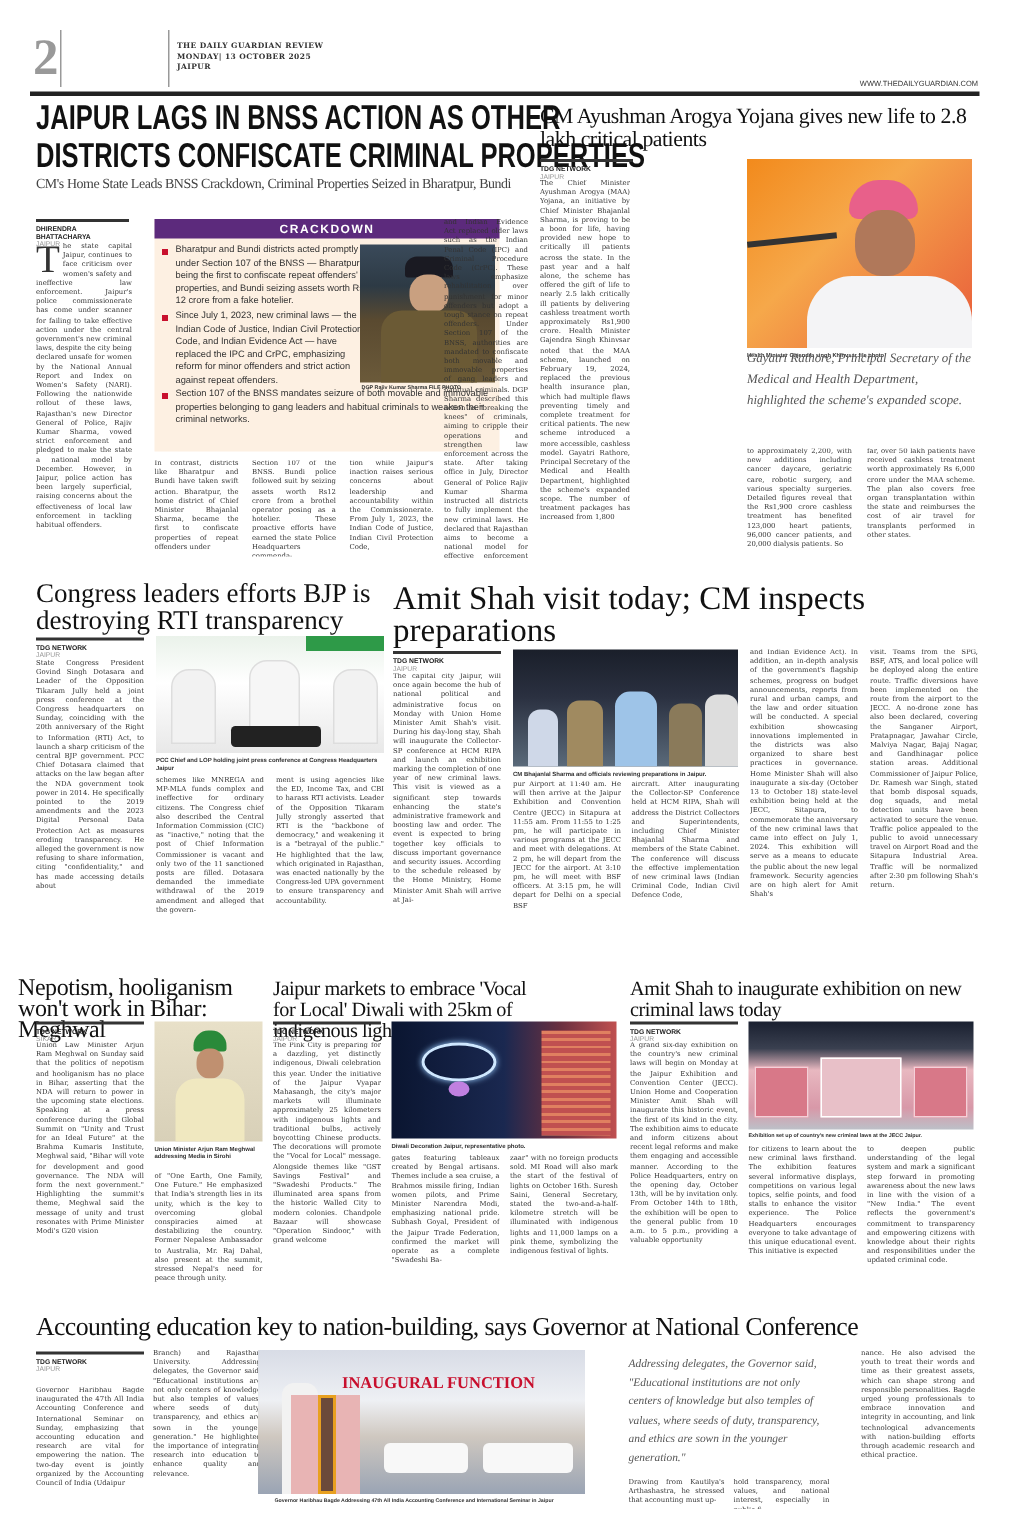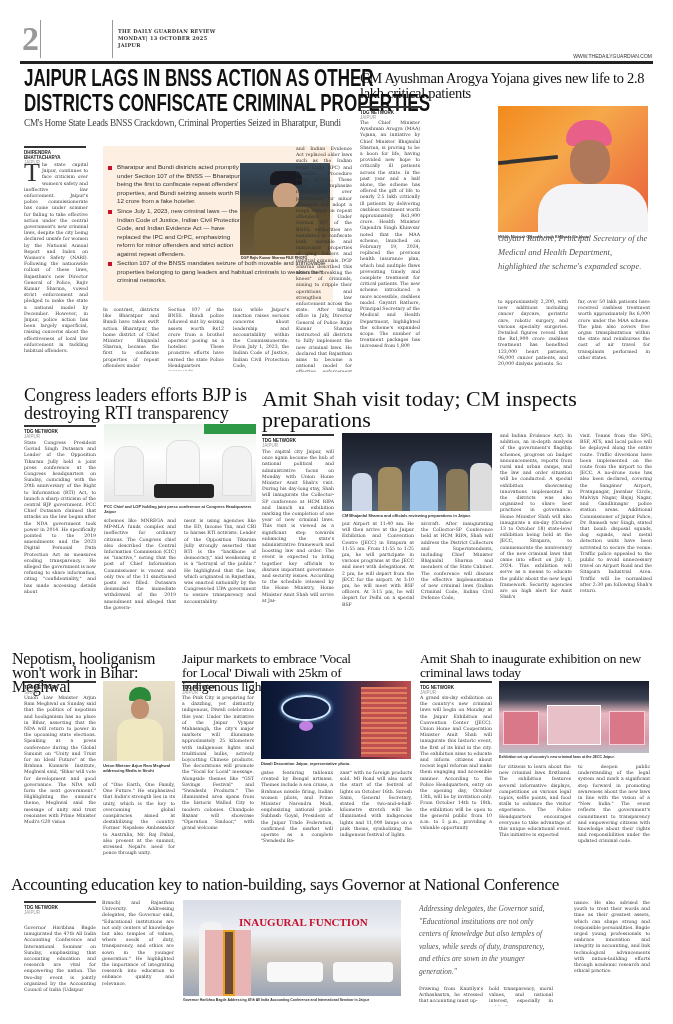--- a/index.html
+++ b/index.html
@@ -51,20 +51,21 @@
 
 <div class="abs byline" style="left:24px;top:146px;width:62px">
   <div>DHIRENDRA BHATTACHARYA</div>
     <span>JAIPUR</span>
 </div>
 <div class="abs col" style="left:24px;top:162px;width:64px;height:208px;overflow:hidden">
   <span class="drop">T</span><span>he state capital Jaipur, continues to face criticism over women's safety and ineffective law enforcement. Jaipur's police commissionerate has come under scanner for failing to take effective action under the central government's new criminal laws, despite the city being declared unsafe for women by the National Annual Report and Index on Women's Safety (NARI). Following the nationwide rollout of these laws, Rajasthan's new Director General of Police, Rajiv Kumar Sharma, vowed strict enforcement and pledged to make the state a national model by December. However, in Jaipur, police action has been largely superficial, raising concerns about the effectiveness of local law enforcement in tackling habitual offenders.</span>
 </div>
 
 <div class="abs box" style="left:103px;top:146px;width:230px;height:155px">
+  <div class="boxhead">CRACKDOWN</div>
   <div class="abs" style="left:4px;top:17px;width:137px">
     <div class="bul">Bharatpur and Bundi districts acted promptly under Section 107 of the BNSS — Bharatpur being the first to confiscate repeat offenders' properties, and Bundi seizing assets worth Rs 12 crore from a fake hotelier.</div>
     <div class="bul">Since July 1, 2023, new criminal laws — the Indian Code of Justice, Indian Civil Protection Code, and Indian Evidence Act — have replaced the IPC and CrPC, emphasizing reform for minor offenders and strict action against repeat offenders.</div>
   </div>
   <div class="abs" style="left:4px;top:113px;width:222px">
     <div class="bul">Section 107 of the BNSS mandates seizure of both movable and immovable properties belonging to gang leaders and habitual criminals to weaken their criminal networks.</div>
   </div>
   <div class="abs photo" style="left:137px;top:17px;width:90px;height:92px;background:linear-gradient(180deg,#3a4a5a 0%,#2d3a45 30%,#5a4a30 55%,#6b5a3a 100%)">
     <div class="abs" style="left:30px;top:8px;width:32px;height:14px;background:#1a1a22;border-radius:8px 8px 2px 2px"></div>
     <div class="abs" style="left:33px;top:20px;width:26px;height:26px;background:#c9a080;border-radius:45%"></div>
@@ -168,32 +169,32 @@
 <div class="abs col" style="left:420px;top:695px;width:72px;height:172px;overflow:hidden">A grand six-day exhibition on the country's new criminal laws will begin on Monday at the Jaipur Exhibition and Convention Center (JECC). Union Home and Cooperation Minister Amit Shah will inaugurate this historic event, the first of its kind in the city. The exhibition aims to educate and inform citizens about recent legal reforms and make them engaging and accessible manner. According to the Police Headquarters, entry on the opening day, October 13th, will be by invitation only. From October 14th to 18th, the exhibition will be open to the general public from 10 a.m. to 5 p.m., providing a valuable opportunity</div>
 <div class="abs photo" style="left:499px;top:681px;width:150px;height:72px;background:linear-gradient(180deg,#1a2030 0%,#3a4050 25%,#e8b8c0 45%,#d898a8 80%,#bcc0c8 100%)">
   <div class="abs" style="left:4px;top:30px;width:36px;height:34px;background:#d87888;border:1px solid #f4d0d8"></div>
   <div class="abs" style="left:48px;top:24px;width:54px;height:40px;background:#e8c0c8;border:1px solid #fff"></div>
   <div class="abs" style="left:110px;top:30px;width:36px;height:34px;background:#d87888;border:1px solid #f4d0d8"></div>
 </div>
 <div class="abs cap" style="left:499px;top:755px;width:150px;font-size:3.6px">Exhibition set up of country's new criminal laws at the JECC Jaipur.</div>
 <div class="abs col" style="left:499px;top:764px;width:72px;height:104px;overflow:hidden">for citizens to learn about the new criminal laws firsthand. The exhibition features several informative displays, competitions on various legal topics, selfie points, and food stalls to enhance the visitor experience. The Police Headquarters encourages everyone to take advantage of this unique educational event. This initiative is expected</div>
 <div class="abs col" style="left:578px;top:764px;width:72px;height:104px;overflow:hidden">to deepen public understanding of the legal system and mark a significant step forward in promoting awareness about the new laws in line with the vision of a "New India." The event reflects the government's commitment to transparency and empowering citizens with knowledge about their rights and responsibilities under the updated criminal code.</div>
 
-<div class="abs h2" style="left:11px;top:876px;width:630px;font-size:17.2px;line-height:18px;white-space:nowrap;letter-spacing:-.4px">Accounting education key to nation-building, says Governor at National Conference</div>
+<div class="abs h2" style="left:24px;top:876px;width:630px;font-size:17.2px;line-height:18px;white-space:nowrap;letter-spacing:-.4px">Accounting education key to nation-building, says Governor at National Conference</div>
 <div class="abs byline" style="left:24px;top:901px;width:72px">
   <div>TDG NETWORK</div>
     <span>JAIPUR</span>
 </div>
 <div class="abs col" style="left:24px;top:925px;width:72px;height:80px;overflow:hidden">Governor Haribhau Bagde inaugurated the 47th All India Accounting Conference and International Seminar on Sunday, emphasizing that accounting education and research are vital for empowering the nation. The two-day event is jointly organized by the Accounting Council of India (Udaipur</div>
 <div class="abs col" style="left:102px;top:900px;width:72px;height:106px;overflow:hidden">Branch) and Rajasthan University. Addressing delegates, the Governor said, "Educational institutions are not only centers of knowledge but also temples of values, where seeds of duty, transparency, and ethics are sown in the younger generation." He highlighted the importance of integrating research into education to enhance quality and relevance.</div>
-<div class="abs photo" style="left:183px;top:900px;width:218px;height:96px;background:linear-gradient(180deg,#d8dce6 0%,#eef0f4 35%,#cfc8c0 60%,#9aa4b4 100%)">
+<div class="abs photo" style="left:172px;top:900px;width:218px;height:96px;background:linear-gradient(180deg,#d8dce6 0%,#eef0f4 35%,#cfc8c0 60%,#9aa4b4 100%)">
   <div class="abs" style="left:56px;top:16px;font-family:'Liberation Serif',serif;font-weight:bold;color:#c8102e;font-size:11px;white-space:nowrap">INAUGURAL FUNCTION</div>
   <div class="abs" style="left:16px;top:22px;width:24px;height:74px;background:#f2f2f2;border-radius:8px 8px 0 0"></div>
   <div class="abs" style="left:22px;top:30px;width:46px;height:66px;background:#e8b4b4"></div>
   <div class="abs" style="left:40px;top:30px;width:12px;height:66px;background:#6b4a3a;border:2px solid #e8a020"></div>
   <div class="abs" style="left:84px;top:62px;width:56px;height:20px;background:#f8f8f8;border-radius:4px"></div>
   <div class="abs" style="left:150px;top:62px;width:60px;height:20px;background:#f8f8f8;border-radius:4px"></div>
 </div>
 <div class="abs cap" style="left:183px;top:998px;width:218px;font-size:3.5px;white-space:nowrap;overflow:hidden">Governor Haribhau Bagde Addressing 47th All India Accounting Conference and International Seminar in Jaipur</div>
-<div class="abs quote" style="left:419px;top:903px;width:136px;font-size:7.6px;line-height:12.6px">Addressing delegates, the Governor said, "Educational institutions are not only centers of knowledge but also temples of values, while seeds of duty, transparency, and ethics are sown in the younger generation."</div>
+<div class="abs quote" style="left:419px;top:903px;width:136px;font-size:7.6px;line-height:12.6px">Addressing delegates, the Governor said, "Educational institutions are not only centers of knowledge but also temples of values, where seeds of duty, transparency, and ethics are sown in the younger generation."</div>
 <div class="abs col" style="left:419px;top:986px;width:64px;height:20px;overflow:hidden">Drawing from Kautilya's Arthashastra, he stressed that accounting must up-</div>
 <div class="abs col" style="left:489px;top:986px;width:64px;height:20px;overflow:hidden">hold transparency, moral values, and national interest, especially in public fi-</div>
 <div class="abs col" style="left:574px;top:900px;width:76px;height:106px;overflow:hidden">nance. He also advised the youth to treat their words and time as their greatest assets, which can shape strong and responsible personalities. Bagde urged young professionals to embrace innovation and integrity in accounting, and link technological advancements with nation-building efforts through academic research and ethical practice.</div>
 
 </body></html>

